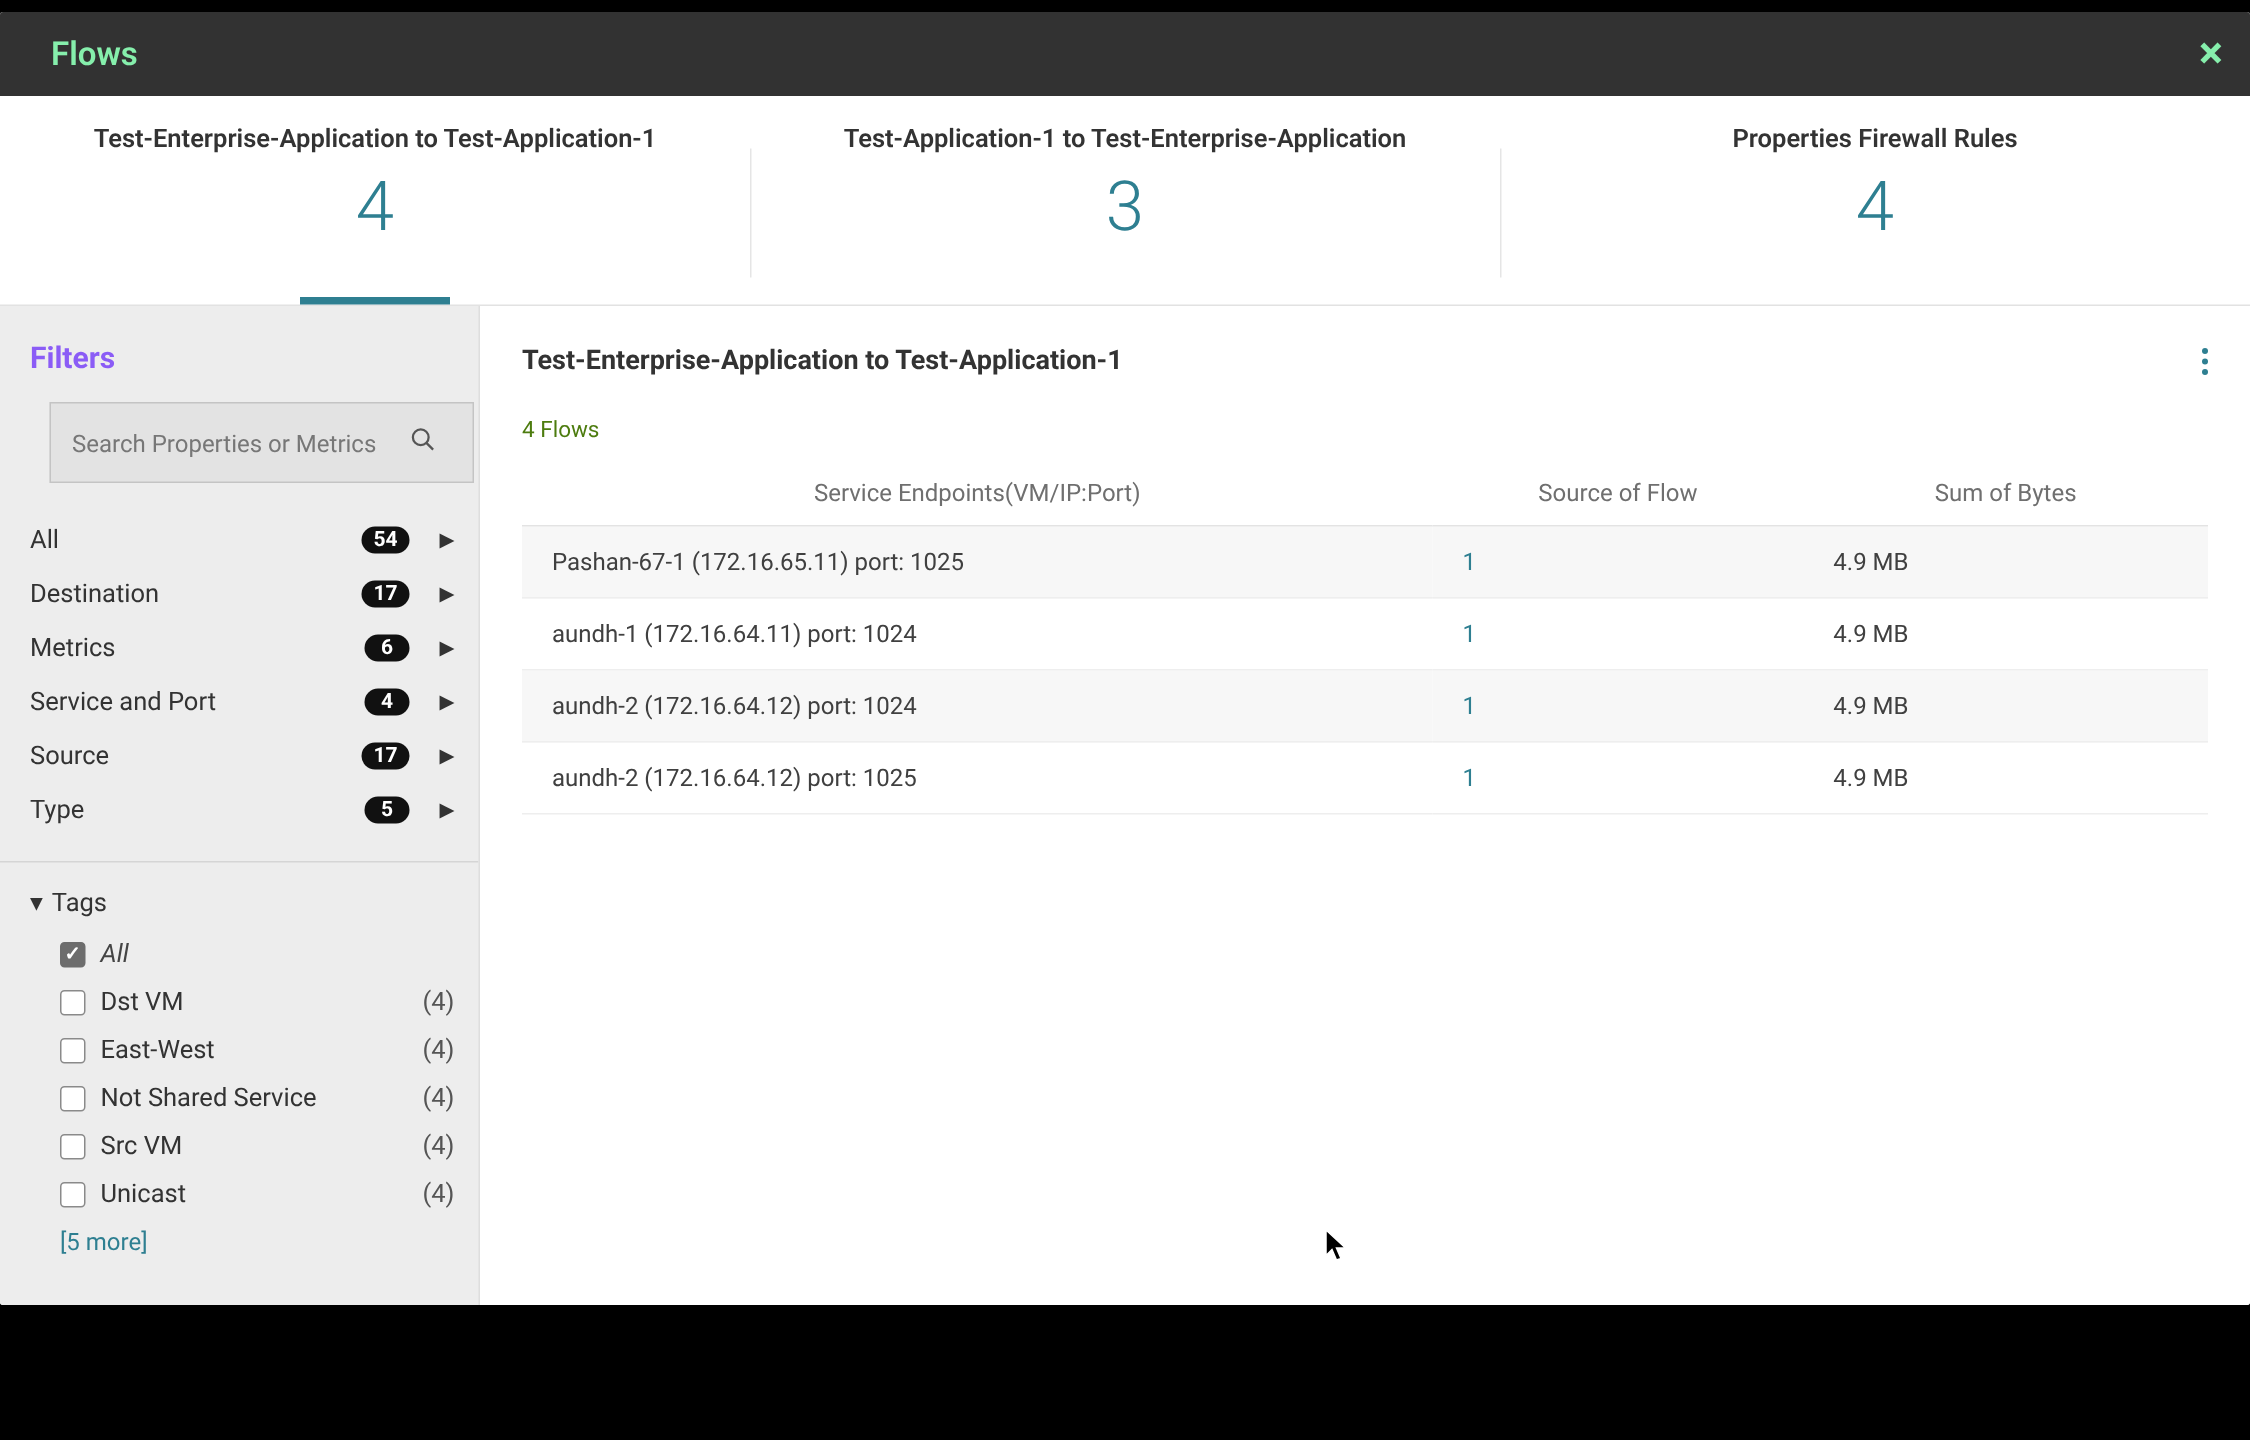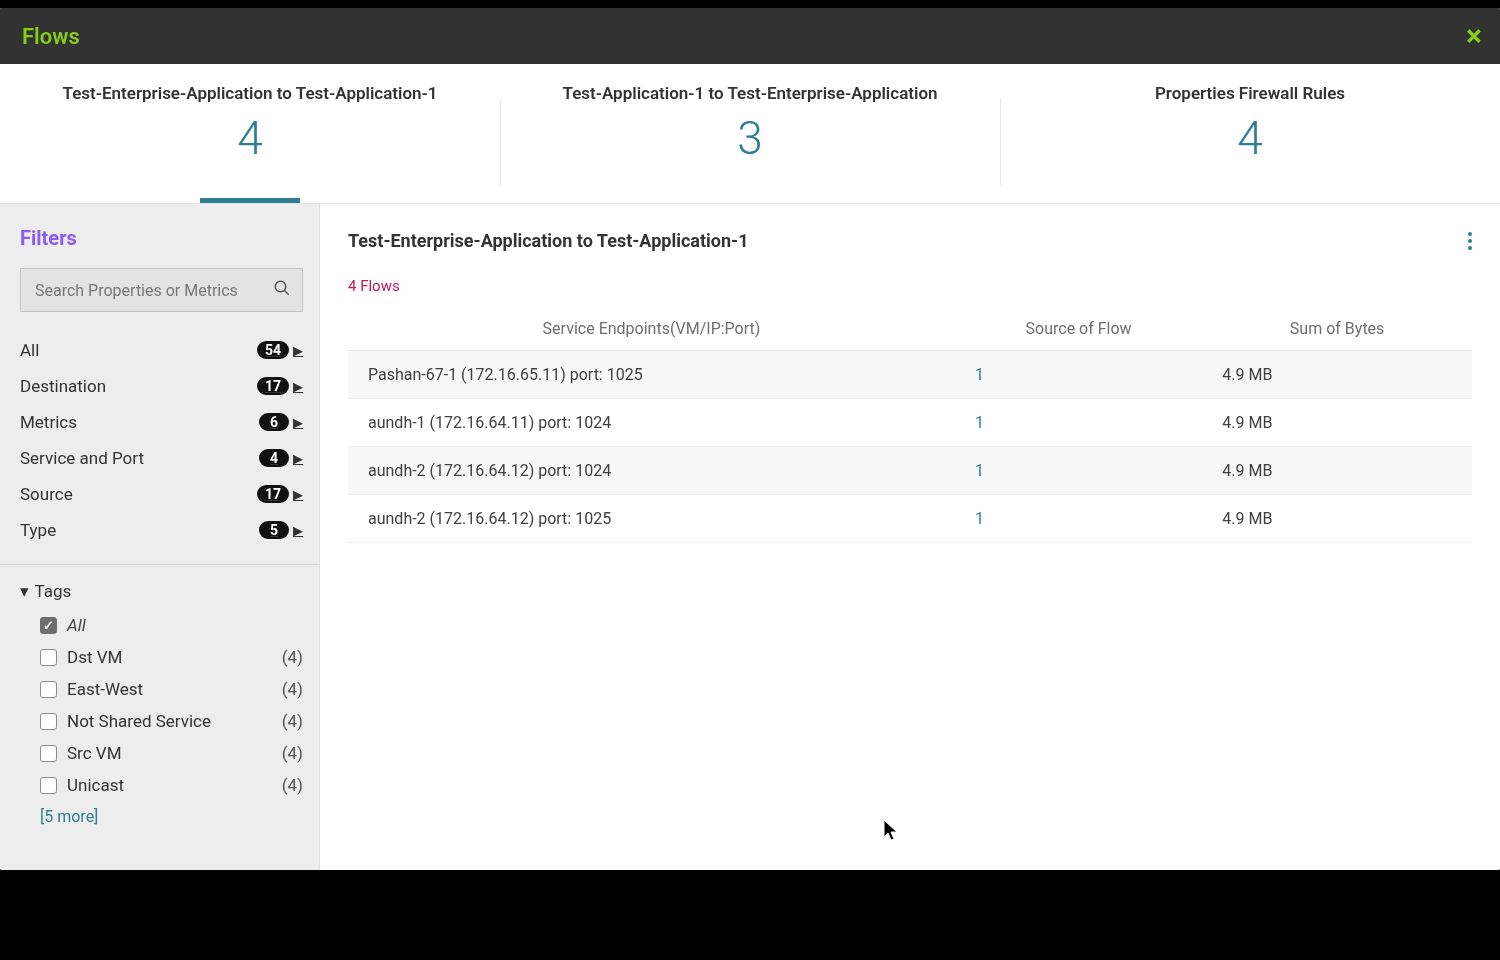--- a/index.html
+++ b/index.html
@@ -1,65 +1,65 @@
 <!DOCTYPE html>
 <html><head>
 <meta charset="utf-8">
 <style>
   * { margin:0; padding:0; box-sizing:border-box; font-family:-apple-system,BlinkMacSystemFont,"Segoe UI",Roboto,"Helvetica Neue",Arial,sans-serif; }
   body { background:#000; width:1500px; height:960px; overflow:hidden; position:relative; }
   .app { position:absolute; top:8px; left:0; right:0; bottom:90px; background:#fff; display:flex; flex-direction:column; border-radius:2px; overflow:hidden; }
 
   
-  .header { background:#323232; color:#84cc16; height:56px; display:flex; align-items:center; justify-content:space-between; padding:0 12px 0 22px; }
+  .header { background:#323232; color:#86efac; height:56px; display:flex; align-items:center; justify-content:space-between; padding:0 12px 0 34px; }
   .header-title { font-size:22px; font-weight:600; }
   .close-x { font-size:30px; font-weight:700; cursor:pointer; line-height:1; padding:0 6px; }
 
   
   .tabs { display:flex; min-height:140px; border-bottom:1px solid #e2e2e2; background:#fff; }
   .tab { flex:1; text-align:center; padding:18px 30px 24px 30px; cursor:pointer; display:flex; flex-direction:column; align-items:center; position:relative; }
   .tab + .tab::before{ content:""; position:absolute; left:0; top:35px; bottom:18px; width:1px; background:#e5e5e5; }
   .tab-label { font-size:17px; font-weight:600; color:#333; line-height:1.35; }
   .tab-count { font-size:46px; font-weight:300; margin-top:6px; color:#2e7f91; }
   .tab.active .tab-count { color:#2e7f91; }
   .tab-underline { position:absolute; bottom:0; height:5px; width:100px; background:#2e7f91; display:none; }
   .tab.active .tab-underline{ display:block; }
 
   
   .body { flex:1; display:flex; overflow:hidden; }
 
   
   .sidebar { width:320px; background:#ededed; border-right:1px solid #dedede; padding:22px 16px 20px 20px; overflow-y:auto; }
   .sidebar h2 { font-size:20px; font-weight:700; color:#8b5cf6; margin-bottom:18px; }
   .search-wrap{ position:relative; margin-bottom:20px; }
-  .search-input{ width:100%; height:44px; padding:0 40px 0 14px; font-size:16px; border:1px solid #c4c4c4; background:#e3e3e3; color:#333; }
+  .search-input{ width:100%; height:54px; padding:0 40px 0 14px; font-size:16px; border:1px solid #c4c4c4; background:#e3e3e3; color:#333;margin-left:13px; }
   .search-input::placeholder{ color:#777; }
   .search-icon{ position:absolute; right:12px; top:50%; transform:translateY(-50%); color:#555; }
   .cat-item{ display:flex; align-items:center; justify-content:space-between; padding:8px 0; font-size:17px; color:#333; cursor:pointer; }
-  .cat-right{ display:flex; align-items:center; gap:4px;text-decoration:underline; }
+  .cat-right{ display:flex; align-items:center; gap:20px; }
   .pill{ background:#111; color:#fff; border-radius:12px; min-width:30px; padding:1px 8px; font-size:14px; font-weight:700; text-align:center; }
   .chev{ font-size:13px; color:#333; }
   .divider{ height:1px; background:#d5d5d5; margin:16px -16px 16px -20px; }
   .tags-head{ display:flex; align-items:center; gap:6px; font-size:17px; color:#333; cursor:pointer; padding-bottom:8px;}
   .tag-row{ display:flex; align-items:center; justify-content:space-between; padding:6px 0 6px 20px; font-size:17px; color:#333; cursor:pointer; }
   .tag-left{ display:flex; align-items:center; gap:10px; }
   .ck{ width:17px; height:17px; border:1px solid #8a8a8a; border-radius:3px; background:#fff; display:inline-flex; align-items:center; justify-content:center; }
   .ck.checked{ background:#6d6d6d; border-color:#6d6d6d; }
   .ck.checked::after{ content:"✓"; color:#fff; font-size:13px; font-weight:700; line-height:1; }
   .tag-count{ color:#555; }
   .tag-all-label{ font-style:italic; color:#444; }
   .more-link{ padding:6px 0 0 20px; font-size:16px; color:#2e7f91; cursor:pointer;}
 
   
   .main { flex:1; padding:26px 28px 20px 28px; overflow-y:auto; position:relative; background:#fff;}
   .main-head{ display:flex; justify-content:space-between; align-items:center; }
   .main-title{ font-size:18px; font-weight:700; color:#333; }
   .kebab{ color:#2e7f91; font-size:22px; letter-spacing:2px; cursor:pointer; line-height:0.6; display:flex; flex-direction:column; gap:3px; }
   .kebab span{ width:4px; height:4px; background:#2e7f91; border-radius:50%; }
-  .count-hint{ font-size:15px; color:#be185d; margin-top:26px; margin-bottom:12px; }
+  .count-hint{ font-size:15px; color:#4d7c0f; margin-top:26px; margin-bottom:12px; }
 
   table { width:100%; border-collapse:collapse; }
   th { text-align:center; font-size:16px; font-weight:400; color:#6f6f6f; padding:12px 20px; border-bottom:1px solid #e3e3e3;}
   td { font-size:16px; color:#404040; padding:14px 20px; border-bottom:1px solid #eeeeee; }
   tbody tr:nth-child(odd){ background:#f7f7f7; }
   td.link{ color:#2e7f91; }
 
   
   .cursor { position:absolute; left:563px; top:615px; pointer-events:none; }
 </style>

